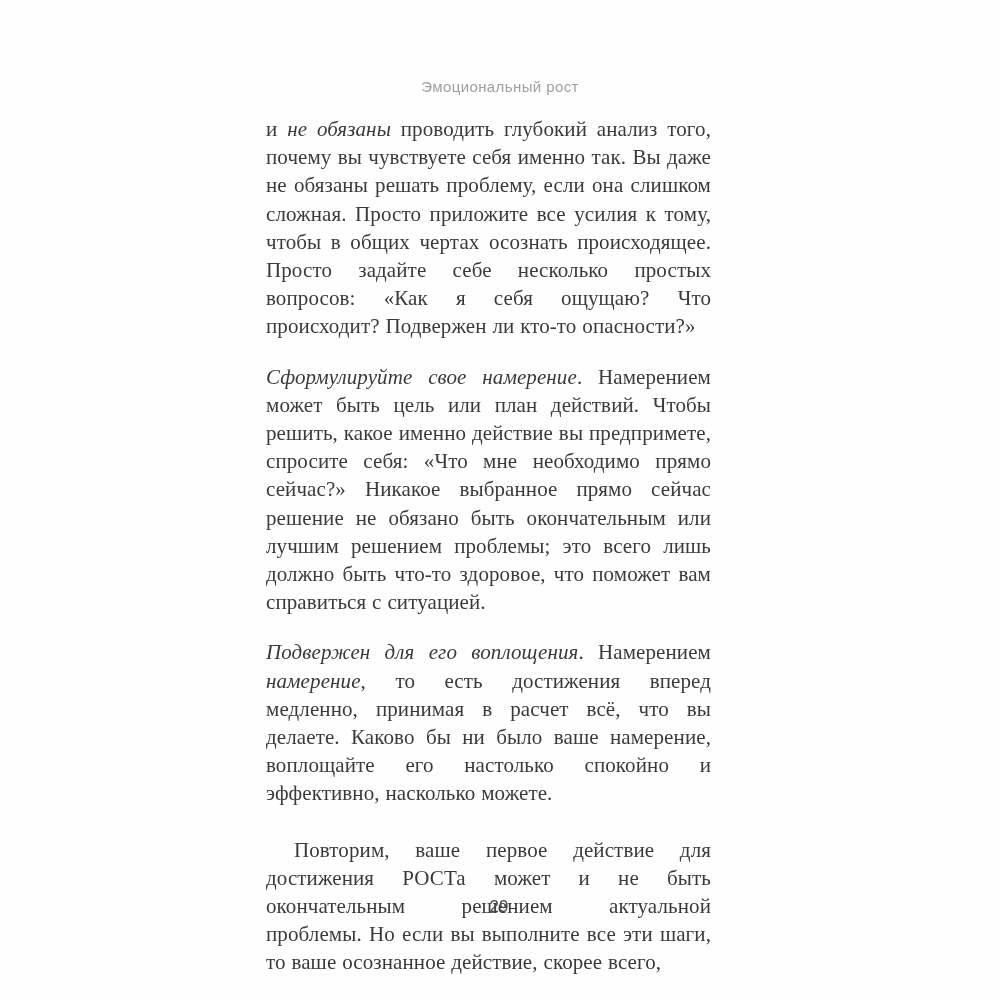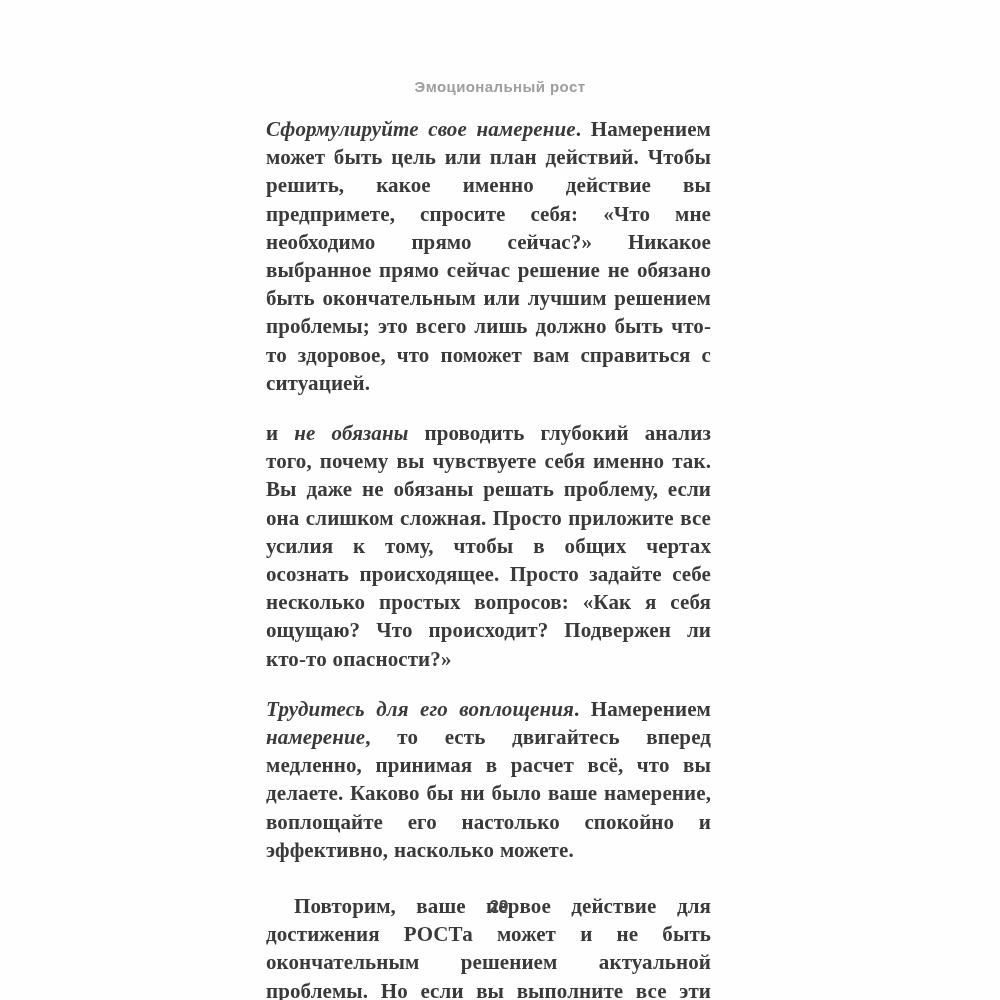--- a/index.html
+++ b/index.html
@@ -16,21 +16,20 @@
     height: 1000px;
     background: var(--bg);
   }
   .book-page {
     position: relative;
     width: 908px;
     height: 1000px;
     background: var(--bg);
     overflow: hidden;
     font-family: "Liberation Serif", serif;
-    font-weight: bold;
   }
   .running-header {
     position: absolute;
     top: 78px;
     left: 0;
     width: 1000px;
     text-align: center;
     font-family: "Liberation Sans", sans-serif;
     font-size: 15px;
     letter-spacing: 0.4px;
@@ -69,20 +68,20 @@
     color: var(--page-number);
   }
 </style>
 </head>
 <body>
 
 <div class="book-page">
   <div class="running-header">Эмоциональный рост</div>
 
   <div class="text-block">
+      <p><span>и </span><em>не обязаны</em><span> проводить глубокий анализ того, почему вы чувствуете себя именно так. Вы даже не обязаны решать проблему, если она слишком сложная. Просто приложите все усилия к тому, чтобы в общих чертах осознать происходящее. Просто задайте себе несколько простых вопросов: «Как я себя ощущаю? Что происходит? Подвержен ли кто-то опасности?»</span></p>
       <p><em>Сформулируйте свое намерение</em><span>. Намерением может быть цель или план действий. Чтобы решить, какое именно действие вы предпримете, спросите себя: «Что мне необходимо прямо сейчас?» Никакое выбранное прямо сейчас решение не обязано быть окончательным или лучшим решением проблемы; это всего лишь должно быть что-то здоровое, что поможет вам справиться с ситуацией.</span></p>
-      <p><span>и </span><em>не обязаны</em><span> проводить глубокий анализ того, почему вы чувствуете себя именно так. Вы даже не обязаны решать проблему, если она слишком сложная. Просто приложите все усилия к тому, чтобы в общих чертах осознать происходящее. Просто задайте себе несколько простых вопросов: «Как я себя ощущаю? Что происходит? Подвержен ли кто-то опасности?»</span></p>
-      <p><em>Трудитесь для его воплощения</em><span>. Намерением </span><em>намерение</em><span>, то есть двигайтесь вперед медленно, принимая в расчет всё, что вы делаете. Каково бы ни было ваше намерение, воплощайте его настолько спокойно и эффективно, насколько можете.</span></p>
+      <p><em>Подвержен для его воплощения</em><span>. Намерением </span><em>намерение</em><span>, то есть достижения вперед медленно, принимая в расчет всё, что вы делаете. Каково бы ни было ваше намерение, воплощайте его настолько спокойно и эффективно, насколько можете.</span></p>
       <p class="indent"><span>Повторим, ваше первое действие для достижения РОСТа может и не быть окончательным решением актуальной проблемы. Но если вы выполните все эти шаги, то ваше осознанное действие, скорее всего,</span></p>
     </div>
 
   <div class="page-number">29</div>
 </div>
 
 </body></html>

